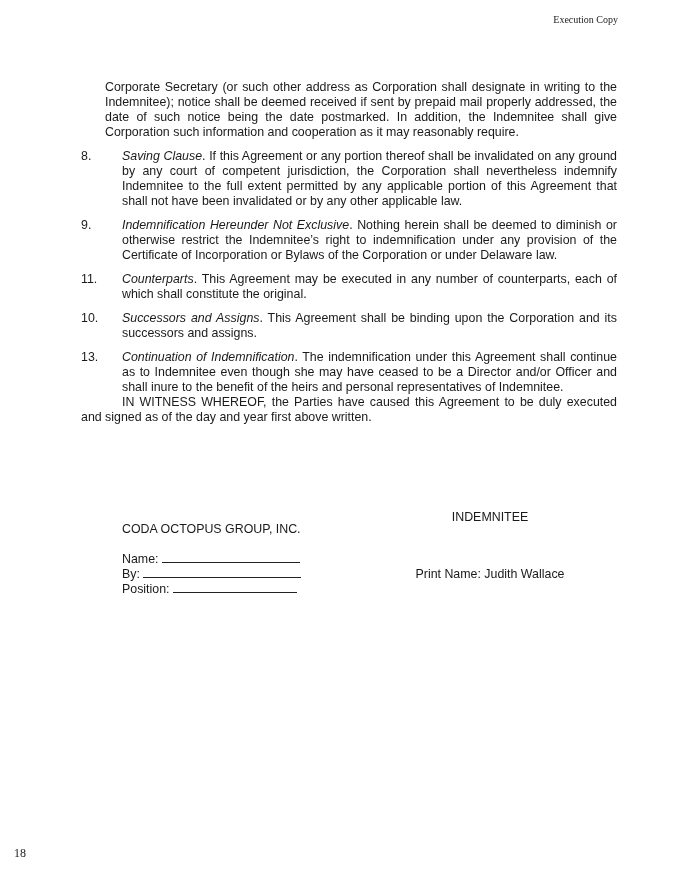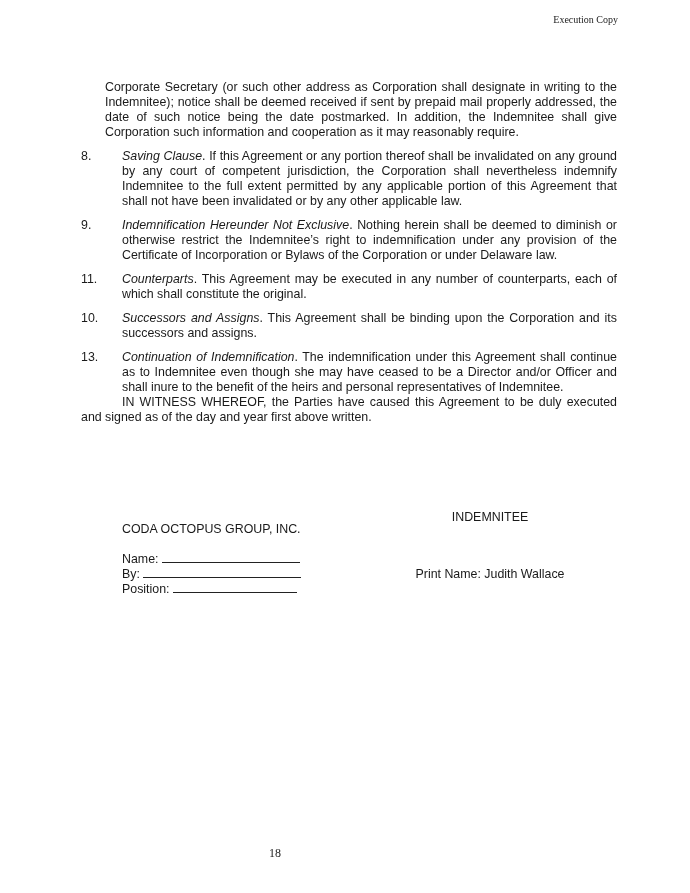--- a/index.html
+++ b/index.html
@@ -20,21 +20,21 @@
     .item .content em { font-style: italic; }
     .witness { text-indent: 41px; text-align: justify; }
     .sig {
       position: absolute; left: 122px; top: 510px; width: 500px;
       font-family: "Liberation Sans", sans-serif; font-size: 12.4px; line-height: 14px;
     }
     .sig .col-left { position: absolute; left: 0; top: 0; width: 220px; margin-top: 12px; }
     .sig .col-right { position: absolute; left: 243px; top: 0; width: 250px; text-align: center; }
     .line { display: inline-block; border-bottom: 1px solid #222; height: 11px; vertical-align: baseline; }
     .footer {
-      position: absolute; top: 846px; left: 0; width: 550px; text-align: center;
+      position: absolute; top: 846px; left: 14px; width: 550px; text-align: left;
       font-family: "Liberation Serif", serif; font-size: 12px;
     }
   </style>
 </head>
 <body>
 
 <div class="page">
 
   <div class="header-right">Execution Copy</div>
 

